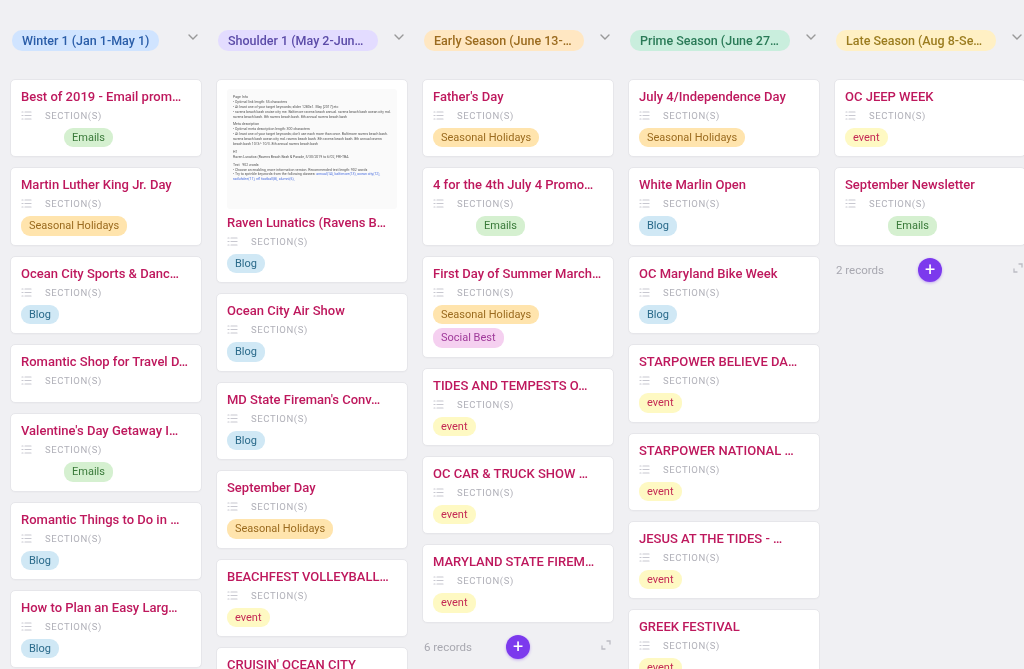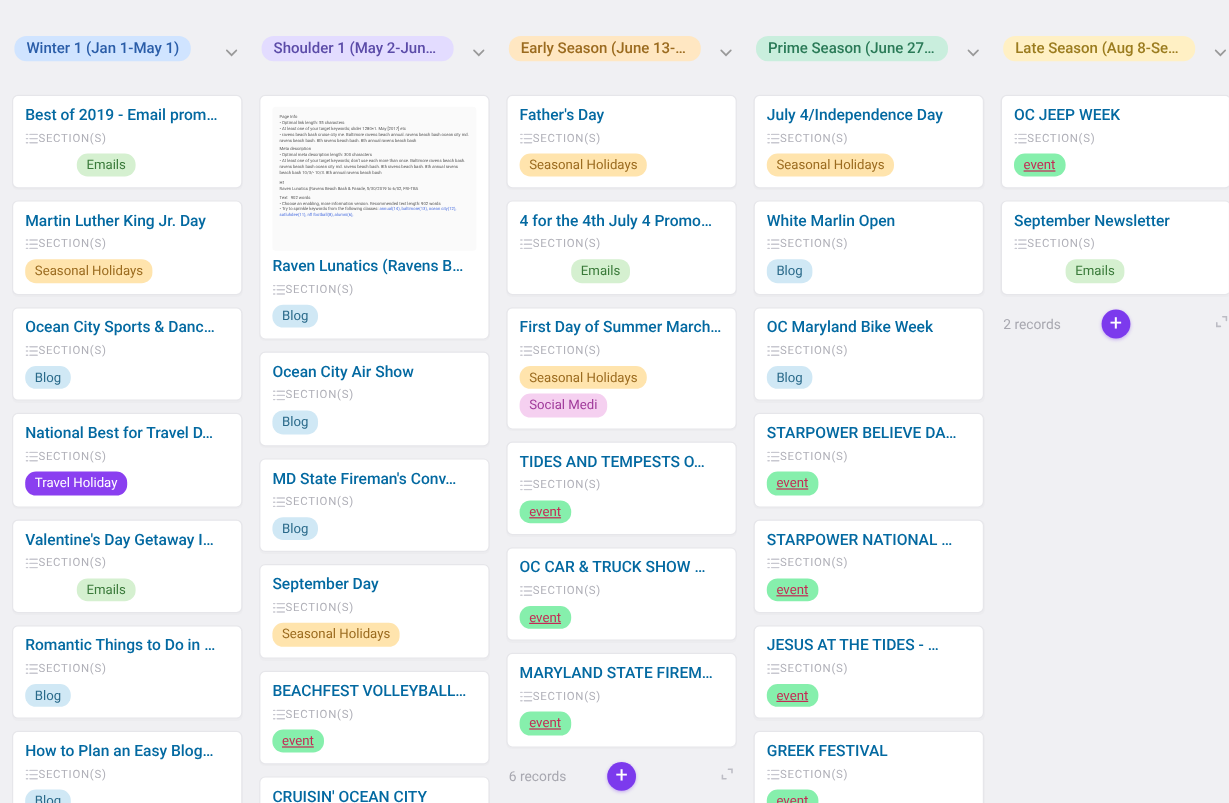--- a/index.html
+++ b/index.html
@@ -17,21 +17,21 @@
   }
   .column {
     width: 192px;
     flex-shrink: 0;
     display: flex;
     flex-direction: column;
     gap: 10px;
   }
   .col-header {
     display: flex;
-    align-items: flex-end;
+    align-items: flex-start;
     justify-content: space-between;
     padding: 18px 2px;
   }
   .col-title {
     font-size: 12.5px;
     font-weight: 500;
     padding: 3px 10px;
     border-radius: 10px;
     white-space: nowrap;
     overflow: hidden;
@@ -46,31 +46,31 @@
   }
   .card {
     background: #fff;
     border: 1px solid #e6e6ea;
     border-radius: 5px;
     padding: 9px 10px 9px 10px;
     box-shadow: 0 1px 1px rgba(0,0,0,0.02);
   }
   .card-title {
     font-size: 13px;
-    color: #0369a1;
+    color: #be185d;
     font-weight: 500;
     white-space: nowrap;
     overflow: hidden;
     text-overflow: ellipsis;
     margin-bottom: 6px;
   }
   .sections-row {
     display: flex;
     align-items: center;
-    gap: 0;
+    gap: 13px;
     color: #b0b0b8;
     font-size: 9.5px;
     letter-spacing: 0.6px;
     margin-bottom: 7px;
   }
   .sections-row svg { flex-shrink:0; }
   .tags { display:flex; flex-wrap:wrap; gap:4px; }
   .tag {
     font-size: 11px;
     padding: 2px 8px;
@@ -114,21 +114,21 @@
   .pill-lav    { background:#e3dcff; color:#5b4ba8; }
   .pill-orange { background:#ffe7c2; color:#9b6b1f; }
   .pill-teal   { background:#c9eedd; color:#2a7a57; }
   .pill-yellow { background:#fff0c4; color:#9b7c1f; }
   
   .t-emails   { background:#d5f0d0; color:#3a7a3a;margin-left:43px; }
   .t-seasonal { background:#ffe4ad; color:#9b6b1f; }
   .t-blog     { background:#d0e8f5; color:#2a6a8a; }
   .t-travel   { background:#8a3ff0; color:#fff; }
   .t-social   { background:#f5d0f0; color:#a03a9a; }
-  .t-event    { background:#86efac; color:#c42a55;text-decoration:underline; }
+  .t-event    { background:#fef9c3; color:#c42a55; }
 </style>
 </head>
 <body>
 
 <div class="board" id="board">
     <div class="column">
       <div class="col-header">
         <span class="col-title pill-blue">Winter 1 (Jan 1-May 1)</span>
         <span class="chev">
           <svg width="10" height="10" viewBox="0 0 10 10">
@@ -187,36 +187,33 @@
               <line x1="4" y1="8" x2="10" y2="8"></line>
             </g>
           </svg>
           <span>SECTION(S)</span>
         </div>
         <div class="tags">
           <span class="tag t-blog">Blog</span>
         </div>
       </div>
       <div class="card">
-        <div class="card-title">National Best for Travel D…</div>
-        <div class="sections-row">
-          <svg width="11" height="9" viewBox="0 0 11 9">
-            <g stroke="#c8c8d0" stroke-width="1.2" stroke-linecap="round">
-              <line x1="1" y1="1" x2="2" y2="1"></line>
-              <line x1="4" y1="1" x2="10" y2="1"></line>
-              <line x1="1" y1="4.5" x2="2" y2="4.5"></line>
-              <line x1="4" y1="4.5" x2="10" y2="4.5"></line>
-              <line x1="1" y1="8" x2="2" y2="8"></line>
-              <line x1="4" y1="8" x2="10" y2="8"></line>
-            </g>
-          </svg>
-          <span>SECTION(S)</span>
-        </div>
-        <div class="tags">
-          <span class="tag t-travel">Travel Holiday</span>
+        <div class="card-title">Romantic Shop for Travel D…</div>
+        <div class="sections-row">
+          <svg width="11" height="9" viewBox="0 0 11 9">
+            <g stroke="#c8c8d0" stroke-width="1.2" stroke-linecap="round">
+              <line x1="1" y1="1" x2="2" y2="1"></line>
+              <line x1="4" y1="1" x2="10" y2="1"></line>
+              <line x1="1" y1="4.5" x2="2" y2="4.5"></line>
+              <line x1="4" y1="4.5" x2="10" y2="4.5"></line>
+              <line x1="1" y1="8" x2="2" y2="8"></line>
+              <line x1="4" y1="8" x2="10" y2="8"></line>
+            </g>
+          </svg>
+          <span>SECTION(S)</span>
         </div>
       </div>
       <div class="card">
         <div class="card-title">Valentine's Day Getaway I…</div>
         <div class="sections-row">
           <svg width="11" height="9" viewBox="0 0 11 9">
             <g stroke="#c8c8d0" stroke-width="1.2" stroke-linecap="round">
               <line x1="1" y1="1" x2="2" y2="1"></line>
               <line x1="4" y1="1" x2="10" y2="1"></line>
               <line x1="1" y1="4.5" x2="2" y2="4.5"></line>
@@ -244,21 +241,21 @@
               <line x1="4" y1="8" x2="10" y2="8"></line>
             </g>
           </svg>
           <span>SECTION(S)</span>
         </div>
         <div class="tags">
           <span class="tag t-blog">Blog</span>
         </div>
       </div>
       <div class="card">
-        <div class="card-title">How to Plan an Easy Blog…</div>
+        <div class="card-title">How to Plan an Easy Larg…</div>
         <div class="sections-row">
           <svg width="11" height="9" viewBox="0 0 11 9">
             <g stroke="#c8c8d0" stroke-width="1.2" stroke-linecap="round">
               <line x1="1" y1="1" x2="2" y2="1"></line>
               <line x1="4" y1="1" x2="10" y2="1"></line>
               <line x1="1" y1="4.5" x2="2" y2="4.5"></line>
               <line x1="4" y1="4.5" x2="10" y2="4.5"></line>
               <line x1="1" y1="8" x2="2" y2="8"></line>
               <line x1="4" y1="8" x2="10" y2="8"></line>
             </g>
@@ -460,21 +457,21 @@
               <line x1="1" y1="4.5" x2="2" y2="4.5"></line>
               <line x1="4" y1="4.5" x2="10" y2="4.5"></line>
               <line x1="1" y1="8" x2="2" y2="8"></line>
               <line x1="4" y1="8" x2="10" y2="8"></line>
             </g>
           </svg>
           <span>SECTION(S)</span>
         </div>
         <div class="tags">
           <span class="tag t-seasonal">Seasonal Holidays</span>
-          <span class="tag t-social">Social Medi</span>
+          <span class="tag t-social">Social Best</span>
         </div>
       </div>
       <div class="card">
         <div class="card-title">TIDES AND TEMPESTS O…</div>
         <div class="sections-row">
           <svg width="11" height="9" viewBox="0 0 11 9">
             <g stroke="#c8c8d0" stroke-width="1.2" stroke-linecap="round">
               <line x1="1" y1="1" x2="2" y2="1"></line>
               <line x1="4" y1="1" x2="10" y2="1"></line>
               <line x1="1" y1="4.5" x2="2" y2="4.5"></line>

